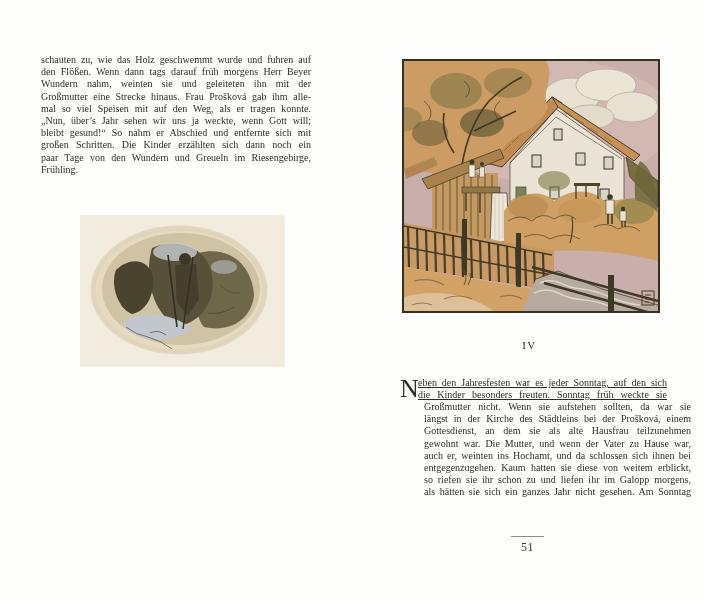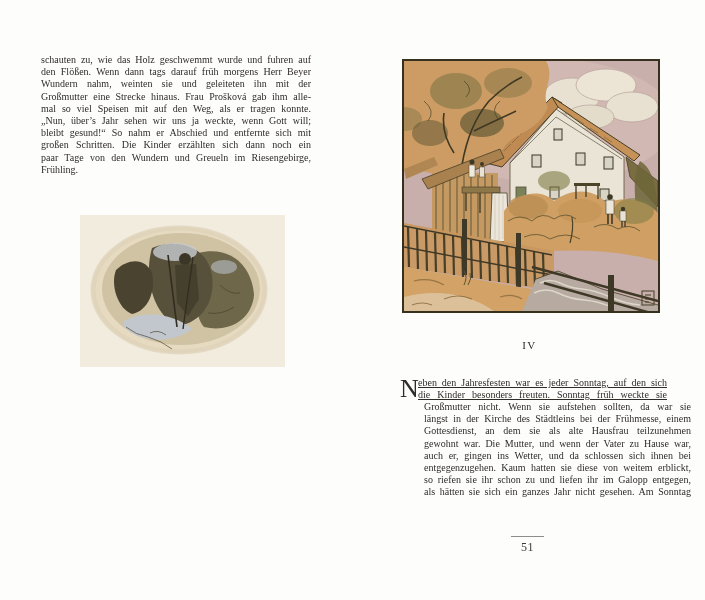--- a/index.html
+++ b/index.html
@@ -220,25 +220,25 @@
 
     <span class="dropcap">N</span>
 
     <div class="para rp-ind">
         <div class="line">eben den Jahresfesten war es jeder Sonntag, auf den sich</div>
         <div class="line">die Kinder besonders freuten. Sonntag früh weckte sie</div>
       </div>
 
     <div class="para rp-rest">
         <div class="line">Großmutter nicht. Wenn sie aufstehen sollten, da war sie</div>
-        <div class="line">längst in der Kirche des Städtleins bei der Frühmesse, einem</div>
+        <div class="line">längst in der Kirche des Städtleins bei der Prošková, einem</div>
         <div class="line">Gottesdienst, an dem sie als alte Hausfrau teilzunehmen</div>
         <div class="line">gewohnt war. Die Mutter, und wenn der Vater zu Hause war,</div>
-        <div class="line">auch er, gingen ins Wetter, und da schlossen sich ihnen bei</div>
+        <div class="line">auch er, weinten ins Hochamt, und da schlossen sich ihnen bei</div>
         <div class="line">entgegenzugehen. Kaum hatten sie diese von weitem erblickt,</div>
-        <div class="line">so riefen sie ihr schon zu und liefen ihr im Galopp entgegen,</div>
+        <div class="line">so riefen sie ihr schon zu und liefen ihr im Galopp morgens,</div>
         <div class="line">als hätten sie sich ein ganzes Jahr nicht gesehen. Am Sonntag</div>
       </div>
 
     <div class="footer-rule"></div>
     <div class="pagenum">51</div>
   </section>
 </div>
 
 </body></html>

